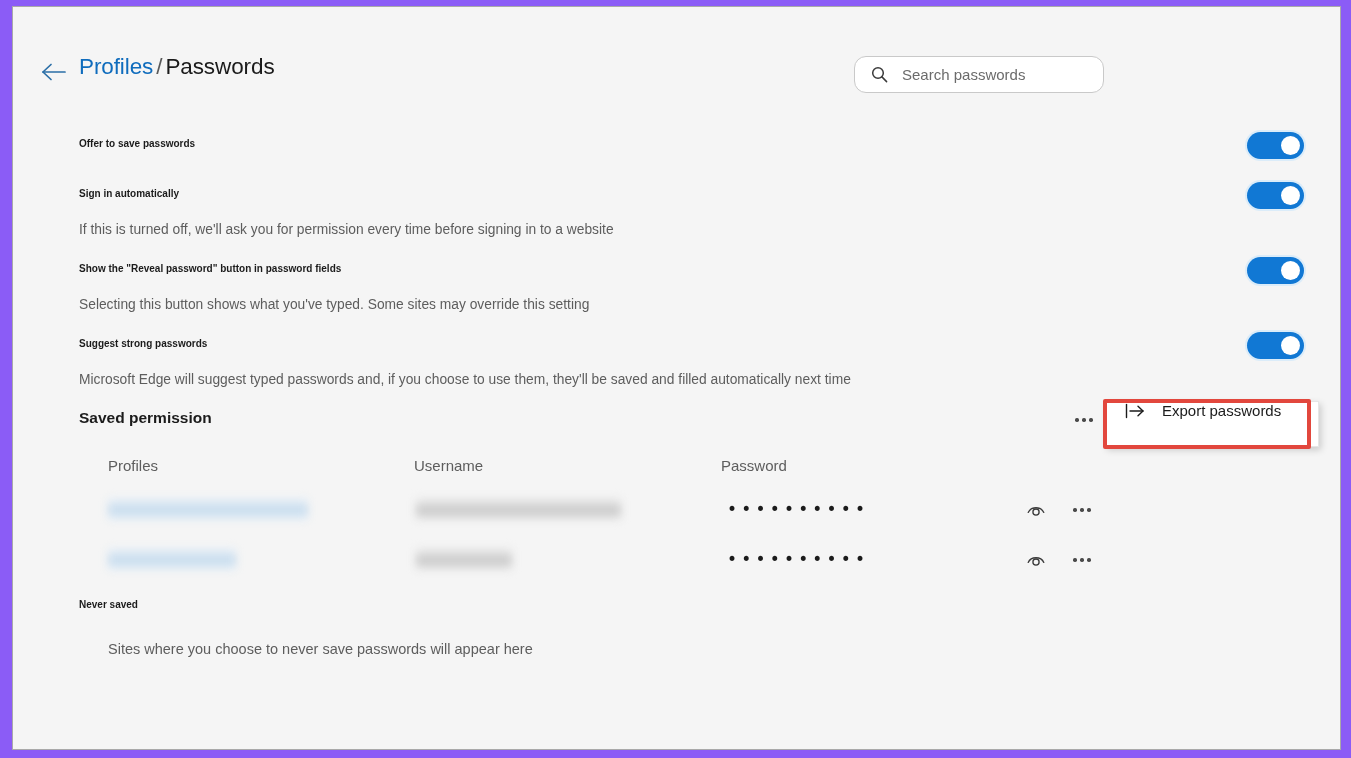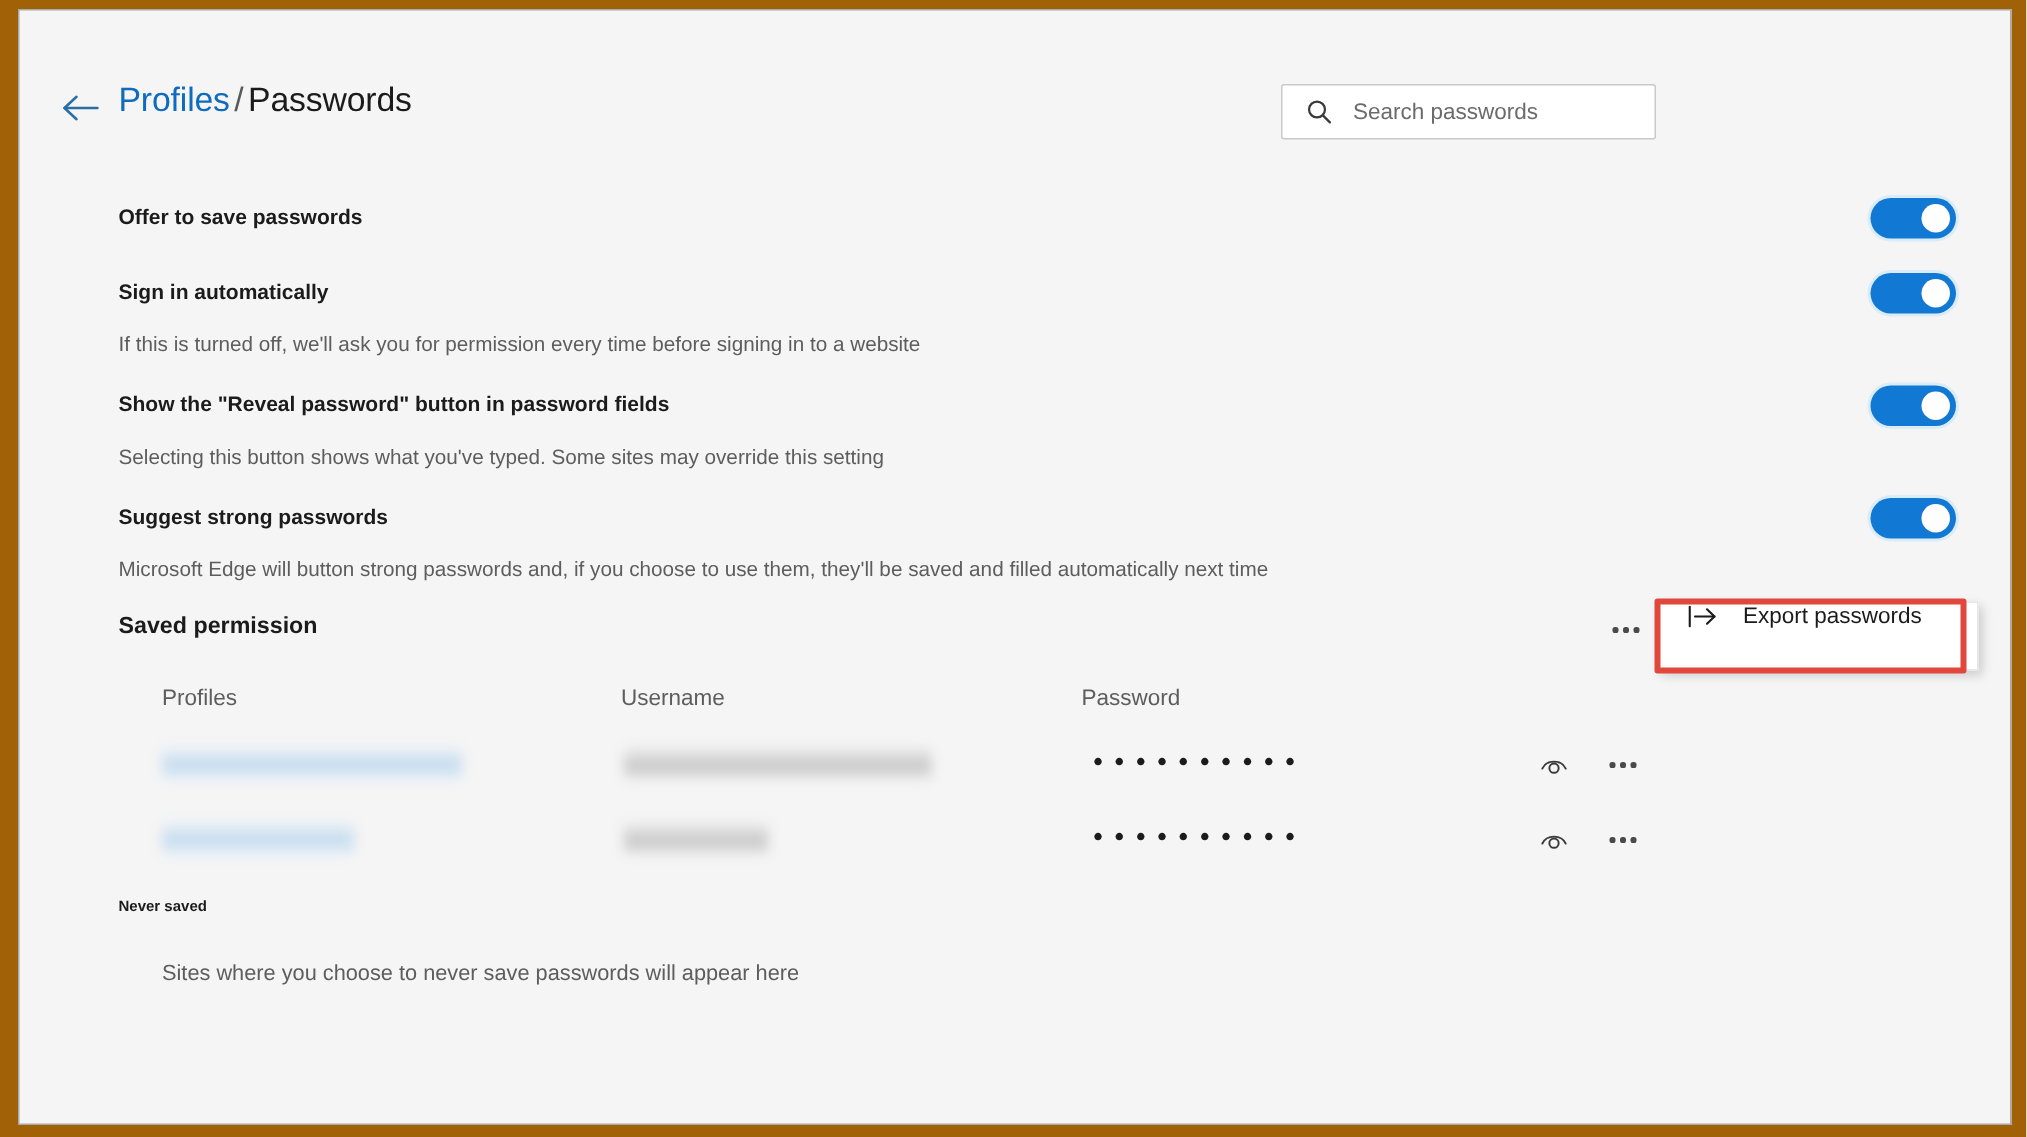--- a/index.html
+++ b/index.html
@@ -13,21 +13,21 @@
     font-family: "Liberation Sans", sans-serif;
     overflow: hidden;
   }
 
   
   #screenshot-frame {
     position: relative;
     width: 1351px;
     height: 758px;
     box-sizing: border-box;
-    background: #a16207;
+    background: #8b5cf6;
     padding: 6px 10px 8px 12px;
   }
   #page {
     position: relative;
     width: 100%;
     height: 100%;
     box-sizing: border-box;
     background: #f5f5f5;
     border: 1px solid #a9a9a9;
     overflow: hidden;
@@ -72,21 +72,21 @@
   
   #search-box {
     position: absolute;
     left: 841px;
     top: 49px;
     width: 250px;
     height: 37px;
     box-sizing: border-box;
     background: #ffffff;
     border: 1px solid #c9c9c9;
-    border-radius: 2px;
+    border-radius: 12px;
     display: flex;
     align-items: center;
     cursor: text;
   }
   #search-icon {
     margin-left: 16px;
     margin-right: 14px;
     display: flex;
     align-items: center;
   }
@@ -105,21 +105,21 @@
     opacity: 1;
   }
 
   
   .setting-row {
     position: absolute;
     left: 66px;
     right: 36px;
   }
   .setting-title {
-    font-size: 14px;
+    font-size: 10px;
     font-weight: bold;
     color: #1b1b1b;
     line-height: 20px;
   }
   .setting-desc {
     font-size: 13.8px;
     color: #5d5d5d;
     line-height: 20px;
     margin-top: 16px;
   }
@@ -360,21 +360,21 @@
     <div class="setting-row" style="top:252px">
       <div class="setting-title">Show the "Reveal password" button in password fields</div>
       <div class="setting-desc">Selecting this button shows what you've typed. Some sites may override this setting</div>
       <div class="toggle">
           <span class="knob"></span>
         </div>
     </div>
 
     <div class="setting-row" style="top:327px">
       <div class="setting-title">Suggest strong passwords</div>
-      <div class="setting-desc">Microsoft Edge will button strong passwords and, if you choose to use them, they'll be saved and filled automatically next time</div>
+      <div class="setting-desc">Microsoft Edge will suggest typed passwords and, if you choose to use them, they'll be saved and filled automatically next time</div>
       <div class="toggle">
           <span class="knob"></span>
         </div>
     </div>
 
     <div id="saved-heading">Saved permission</div>
     <div id="saved-more-button">
       <span class="dots-icon">
           <i></i>
           <i></i>

